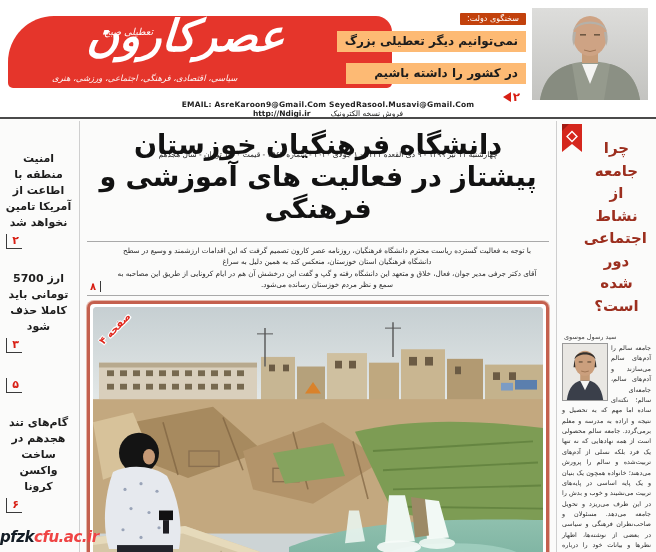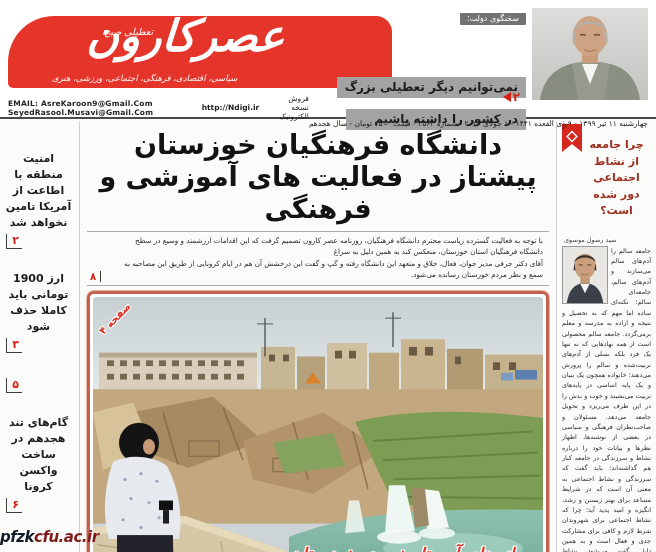--- a/index.html
+++ b/index.html
@@ -7,69 +7,69 @@
   body { font-family:"DejaVu Sans", sans-serif; background:#fbfbfa; position:relative; overflow:hidden; direction:rtl; }
 
   
   .header { position:absolute; top:0; left:0; right:0; height:119px; background:#fff; border-bottom:2px solid #4a4a4a; }
   .logo { position:absolute; left:8px; top:16px; width:384px; height:72px; background:#e5352b; border-radius:46px 16px 5px 5px; }
   .logo-title { position:absolute; right:14px; top:-6px; width:100%; text-align:center; font-size:44px; font-weight:bold; font-style:italic; color:#fff; letter-spacing:-2px; transform:skewX(-4deg); white-space:nowrap; }
   .logo-sub { position:absolute; left:96px; top:10px; font-size:9.5px; color:#fff; font-style:italic; }
   .logo-tagline { position:absolute; left:44px; bottom:5px; font-size:8.5px; color:#fff; font-style:italic; opacity:.95; }
   .spokes-wrap { position:absolute; left:398px; top:8px; width:250px; height:92px; }
   .spokes-photo { position:absolute; right:0; top:0; width:116px; height:92px; overflow:hidden; background:#d4d4d2; }
-  .spokes-badge { position:absolute; right:122px; top:5px; background:#737373; color:#fff; font-size:8px; padding:1px 7px 2px; border-radius:1px; white-space:nowrap; }
-  .spokes-line { position:absolute; right:122px; background:#a3a3a3; color:#1c1c1c; font-weight:bold; font-size:12px; padding:3px 8px 4px; white-space:nowrap;margin-top:46px; }
+  .spokes-badge { position:absolute; right:122px; top:5px; background:#c2410c; color:#fff; font-size:8px; padding:1px 7px 2px; border-radius:1px; white-space:nowrap; }
+  .spokes-line { position:absolute; right:122px; background:#fdba74; color:#1c1c1c; font-weight:bold; font-size:12px; padding:3px 8px 4px; white-space:nowrap; }
   .spokes-line.l1 { top:23px; }
   .spokes-line.l2 { top:55px;padding-left:28px; }
   .spokes-marker { position:absolute; right:128px; top:82px; color:#d81f14; font-weight:bold; font-size:12px; display:flex; align-items:center; gap:2px; }
   .tri-left { width:0; height:0; border-top:5px solid transparent; border-bottom:5px solid transparent; border-right:8px solid #d81f14; display:inline-block; }
 
-  .strip { position:absolute; left:8px; right:8px; bottom:2px; height:15px; display:flex; direction:ltr; justify-content:space-between; align-items:center; font-size:7.5px; color:#222; }
+  .strip { position:absolute; left:8px; right:8px; bottom:2px; height:15px; display:flex; direction:ltr; justify-content:space-between; align-items:center; font-size:7.5px; color:#222;flex-direction:column; }
   .strip .email { font-weight:bold; letter-spacing:.2px; }
   .strip .eshop { direction:rtl; display:flex; gap:20px; align-items:center; }
   .strip .eshop .url { font-weight:bold; direction:ltr;text-align:center; }
   .strip .dateline { direction:rtl; white-space:nowrap;margin-top:32px; }
 
   
   .main { position:absolute; top:121px; left:0; right:0; bottom:0; display:flex; direction:ltr; }
 
   
   .sidebar { width:80px; border-right:1px solid #cfcfcf; direction:rtl; padding:30px 6px 0 4px; display:flex; flex-direction:column; }
   .side-item { margin-bottom:22px; }
   .side-item .t { font-size:11px; font-weight:bold; color:#1d1d1d; text-align:center; line-height:1.45; }
   .pm { width:16px; margin:3px auto 0 2px; border-left:1.5px solid #3a3a3a; border-bottom:1.5px solid #3a3a3a; color:#d81f14; font-weight:bold; font-size:11px; padding:0 3px 1px 5px; line-height:1.2; }
 
   
   .center { flex:1; direction:rtl; padding:4px 7px 16px; position:relative; }
   .headline { text-align:center; font-weight:bold; color:#121212; }
   .headline .h1 { font-size:27px; line-height:1.18; margin-top:4px; letter-spacing:-1px; }
   .headline .h2 { font-size:27px; line-height:1.18; letter-spacing:-1px; }
-  .dek { position:relative; border-top:1px solid #a9a9a9; border-bottom:1px solid #a9a9a9; margin-top:6px; padding:3px 6px 4px 24px; font-size:7.2px; color:#2b2b2b; text-align:right; line-height:1.6; }
+  .dek { position:relative; border-top:1px solid #a9a9a9; border-bottom:1px solid #a9a9a9; margin-top:16px; padding:3px 6px 4px 24px; font-size:7.2px; color:#2b2b2b; text-align:center; line-height:1.6; }
   .dek-marker { position:absolute; left:3px; bottom:3px; color:#d81f14; font-weight:bold; font-size:10px; border-right:1.5px solid #3a3a3a; padding-right:4px; line-height:1.1; }
 
   .photo-frame { margin-top:5px; height:300px; border:3px solid #c4604e; border-radius:7px; padding:3px; background:#fff; box-shadow:0 0 0 1px #e4b7aa; }
   .photo { position:relative; width:100%; height:100%; border-radius:4px; overflow:hidden; background:#cdd4d5; }
   .photo svg { display:block; width:100%; height:100%; }
   .corner-badge { position:absolute; top:16px; left:2px; transform:rotate(-45deg); color:#e0261c; font-weight:bold; font-size:10px; text-shadow:-1px -1px 0 #fff,1px -1px 0 #fff,-1px 1px 0 #fff,1px 1px 0 #fff; }
   .caption { position:absolute; right:14px; bottom:16px; text-align:center; color:#e63329; font-weight:bold; font-style:italic; font-size:17px; line-height:1.6; text-shadow:-1px -1px 0 #fff,1px -1px 0 #fff,-1px 1px 0 #fff,1px 1px 0 #fff,0 0 3px #fff; }
 
   
   .rcol { width:100px; border-left:1px solid #cfcfcf; direction:rtl; padding:4px 5px 0 5px; position:relative; font-size:6.4px; }
   .ribbon { position:absolute; left:4px; top:3px; width:22px; height:30px; }
-  .rcol-title { margin:12px 4px 16px 24px; text-align:center; color:#9c2f1f; font-weight:bold; font-size:11px; line-height:1.5; }
+  .rcol-title { margin:12px 4px 16px 24px; text-align:center; color:#9c2f1f; font-weight:bold; font-size:15px; line-height:1.5; }
   .byline { text-align:left; color:#444; font-size:6.5px; margin:6px 2px 2px; }
   .portrait { float:left; width:46px; height:58px; border:1px solid #9a9a9a; margin:0 3px 2px 0; background:#e8e6e2; }
   .portrait svg { display:block; width:100%; height:100%; }
   .rcol-body { text-align:justify; color:#2c2c2c; line-height:1.62; }
 
   
   .watermark { position:absolute; left:0; bottom:6px; z-index:60; font-style:italic; font-weight:bold; font-size:15px; letter-spacing:-0.5px; direction:ltr; }
   .watermark .p1 { color:#141d26; }
-  .watermark .p2 { color:#7f1d1d; }
+  .watermark .p2 { color:#ef4444; }
 </style>
 </head>
 <body>
 
 <div class="header">
 
   <div class="logo">
     <div class="logo-title">عصرکارون</div>
     <div class="logo-sub">تعطیلی صبح</div>
     <div class="logo-tagline">سیاسی، اقتصادی، فرهنگی، اجتماعی، ورزشی، هنری</div>
@@ -119,21 +119,21 @@
 </div>
 
 <div class="main">
 
   <div class="sidebar">
     <div class="side-item">
       <div class="t">امنیت منطقه با اطاعت از آمریکا تامین نخواهد شد</div>
       <div class="pm">۲</div>
     </div>
     <div class="side-item">
-      <div class="t">ارز 1900 تومانی باید کاملا حذف شود</div>
+      <div class="t">ارز 5700 تومانی باید کاملا حذف شود</div>
       <div class="pm">۳</div>
     </div>
     <div class="side-item">
       <div class="pm">۵</div>
     </div>
     <div class="side-item">
       <div class="t">گام‌های تند هجدهم در ساخت واکسن کرونا</div>
       <div class="pm">۶</div>
     </div>
 

